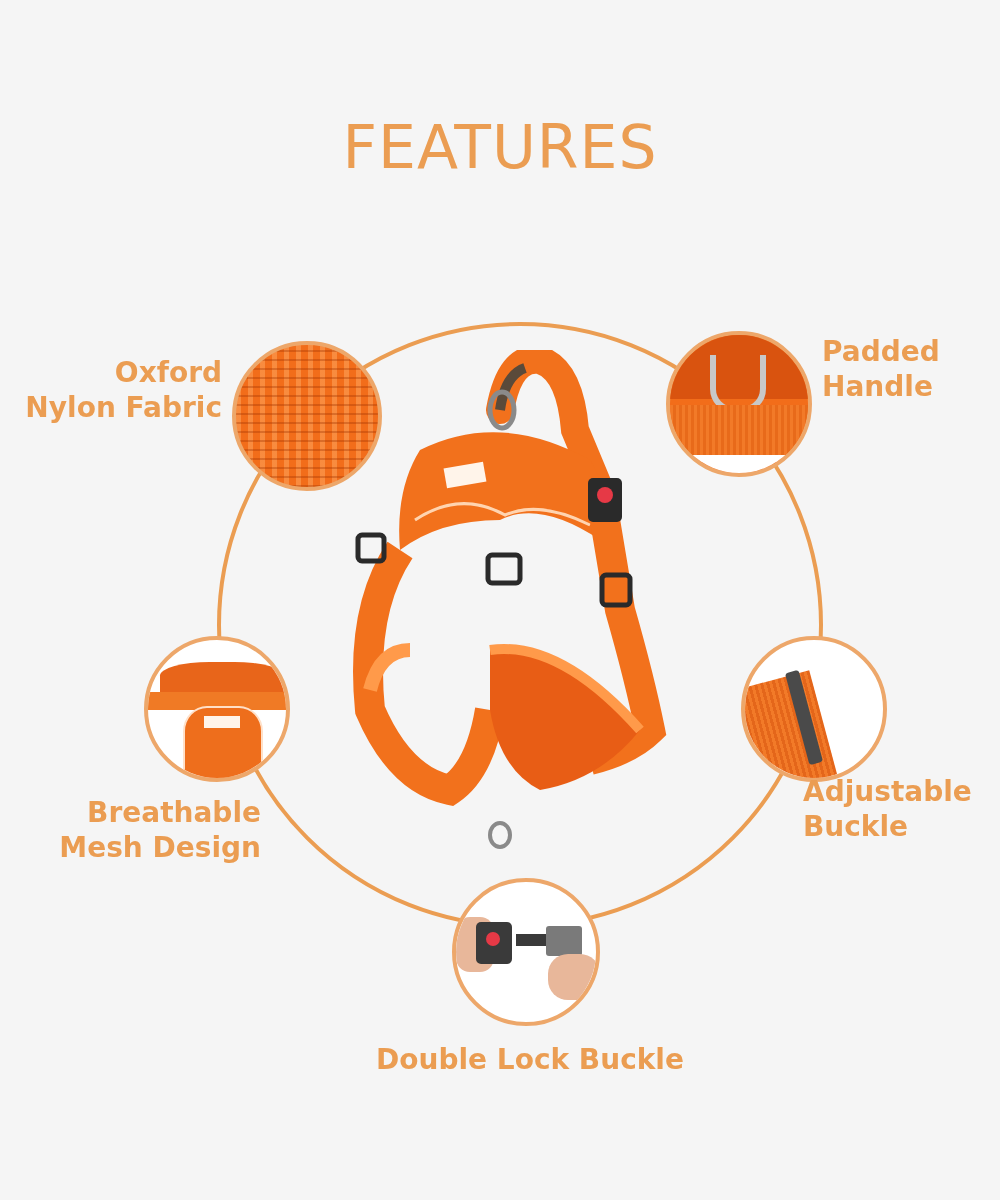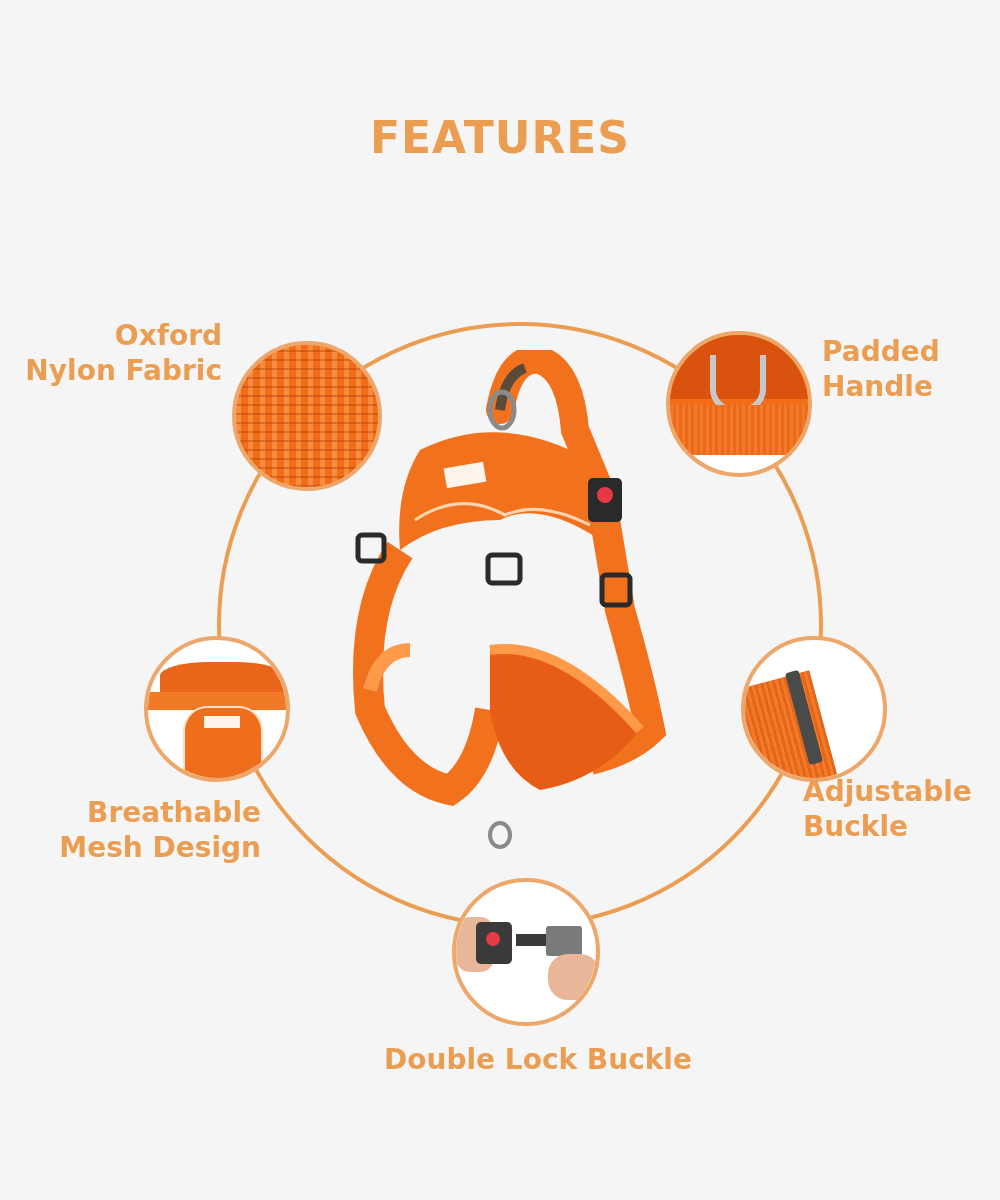--- a/index.html
+++ b/index.html
@@ -6,21 +6,21 @@
     body {
       width: 1000px; height: 1200px;
       background: #f5f5f5;
       position: relative;
       overflow: hidden;
       font-family: "DejaVu Sans", "Liberation Sans", sans-serif;
     }
     .title {
       position: absolute; left: 0; width: 1000px; top: 112px;
       text-align: center;
-      font-size: 44px; font-weight: 700; letter-spacing: 1px;
+      font-size: 60px; font-weight: 400; letter-spacing: 1px;
       color: #eb9d52;
     }
     .ring {
       position: absolute;
       left: 217px; top: 322px;
       width: 606px; height: 606px;
       border: 4px solid #eb9d52;
       border-radius: 50%;
       box-sizing: border-box;
     }
@@ -83,21 +83,21 @@
 
   <rect x="248" y="128" width="34" height="44" rx="5" fill="#2a2a2a"></rect>
   <circle cx="265" cy="145" r="8" fill="#e63946"></circle>
   <rect x="148" y="205" width="32" height="28" rx="4" fill="none" stroke="#2a2a2a" stroke-width="5"></rect>
   <rect x="262" y="225" width="28" height="30" rx="4" fill="none" stroke="#2a2a2a" stroke-width="5"></rect>
   <rect x="18" y="185" width="26" height="26" rx="4" fill="none" stroke="#2a2a2a" stroke-width="5"></rect>
 
   <ellipse cx="160" cy="485" rx="10" ry="12" fill="none" stroke="#8a8a8a" stroke-width="4"></ellipse>
 </svg>
 
-<div class="label right" style="right:778px; top:318px;">
+<div class="label right" style="right:778px; top:355px;">
   <span>Oxford</span>
   <span>Nylon Fabric</span>
 </div>
 <div class="bubble fabric" style="left:232px; top:341px; width:150px; height:150px;"></div>
 
 <div class="bubble" style="left:666px; top:331px; width:146px; height:146px; background:#f26d1a;">
   <div style="position:absolute; left:0; top:0; width:100%; height:64px; background:#d9530f;"></div>
   <div style="position:absolute; left:40px; top:20px; width:44px; height:52px; border:6px solid #c8c8c8; border-top:none; border-radius:0 0 24px 24px;"></div>
   <div style="position:absolute; left:0; top:70px; width:100%; height:50px; background:repeating-linear-gradient(90deg,#f27a28 0 3px,#e86a1a 3px 6px);"></div>
   <div style="position:absolute; left:0; top:120px; width:100%; height:30px; background:#ffffff;"></div>
@@ -128,15 +128,15 @@
 </div>
 
 <div class="bubble" style="left:452px; top:878px; width:148px; height:148px;">
   <div style="position:absolute; left:0; top:35px; width:38px; height:55px; background:#e8b79a; border-radius:14px;"></div>
   <div style="position:absolute; left:20px; top:40px; width:36px; height:42px; background:#3a3a3a; border-radius:5px;"></div>
   <div style="position:absolute; left:30px; top:50px; width:14px; height:14px; background:#e63946; border-radius:50%;"></div>
   <div style="position:absolute; left:60px; top:52px; width:30px; height:12px; background:#3a3a3a;"></div>
   <div style="position:absolute; left:90px; top:44px; width:36px; height:30px; background:#7a7a7a; border-radius:3px;"></div>
   <div style="position:absolute; left:92px; top:72px; width:52px; height:46px; background:#e8b79a; border-radius:20px;"></div>
 </div>
-<div class="label center" style="left:338px; width:400px; top:1042px;">
+<div class="label center" style="left:330px; width:400px; top:1042px;">
   <span>Double Lock Buckle</span>
 </div>
 
 </body></html>

